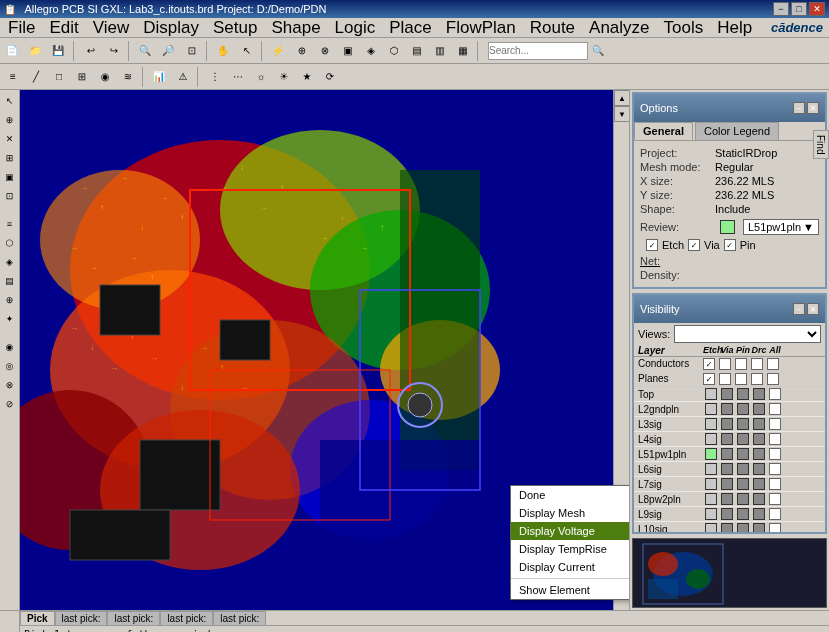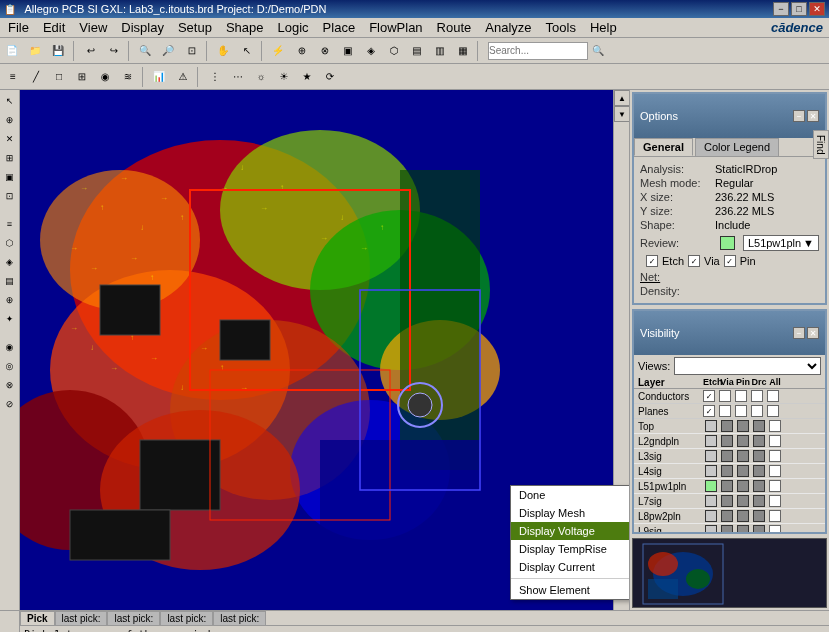--- a/index.html
+++ b/index.html
@@ -33,21 +33,21 @@
       background: #d4d0c8;
       height: 20px;
       display: flex;
       align-items: center;
       padding: 0 2px;
       border-bottom: 1px solid #999;
       gap: 2px;
     }
     .menu-item {
       padding: 2px 6px;
-      font-size: 13px;
+      font-size: 17px;
       cursor: pointer;
       height: 18px;
       display: flex; align-items: center;
     }
     .cadence-logo {
       margin-left: auto;
       font-size: 13px;
       font-weight: bold;
       color: #003366;
       font-style: italic;
@@ -139,21 +139,21 @@
     .options-panel {
       border: 2px solid #7b96b2;
       margin: 2px;
       background: #d4d0c8;
       flex: 0 0 auto;
     }
     .panel-header {
       background: linear-gradient(to bottom, #6b8cad, #4a6b8c);
       color: white;
       font-size: 11px;
-      padding: 16px 6px;
+      padding: 8px 6px;
       display: flex;
       align-items: center;
       justify-content: space-between;
     }
     .panel-header-right { display: flex; gap: 2px; }
     .panel-mini-btn {
       width: 12px; height: 12px;
       background: #d4d0c8;
       border: 1px solid #666;
       font-size: 8px;
@@ -248,27 +248,27 @@
       background: white;
       font-size: 11px;
     }
 
     .layer-header {
       display: flex;
       font-size: 10px;
       padding: 0 4px;
       border-bottom: 1px solid #999;
       font-weight: bold;
+      font-style: italic;
     }
     .lh-name { width: 65px; }
     .lh-col { width: 16px; text-align: center; font-size: 9px; }
 
     .conductors-row {
       display: flex;
-      align-items: center;
       padding: 1px 4px;
       font-size: 10px;
       border-bottom: 1px solid #ccc;
     }
     .cond-label { width: 65px; }
     .cond-cb { width: 16px; text-align: center; }
 
     .layers-list {
       overflow-y: auto;
       flex: 1;
@@ -563,21 +563,21 @@
         </div>
       </div>
 
       <div class="tabs-row">
         <div class="tab active">General</div>
         <div class="tab">Color Legend</div>
       </div>
 
       <div class="panel-content">
         <div class="panel-row">
-          <span class="panel-label">Analysis:</span>
+          <span class="panel-label">Project:</span>
           <span class="panel-value">StaticIRDrop</span>
         </div>
         <div class="panel-row">
           <span class="panel-label">Mesh mode:</span>
           <span class="panel-value">Regular</span>
         </div>
         <div class="panel-row">
           <span class="panel-label">X size:</span>
           <span class="panel-value">236.22 MLS</span>
         </div>
@@ -709,20 +709,28 @@
     <span class="layer-name">L4sig</span>
     <div class="layer-square" style="background:#c8c8c8;"></div>
     <div class="layer-square" style="background:#888;"></div>
     <div class="layer-square" style="background:#888;"></div>
     <div class="layer-square" style="background:#888;"></div>
     <div class="cb" style="margin-left:2px;"></div>
   </div>
           <div class="layer-row">
     <span class="layer-name">L51pw1pln</span>
     <div class="layer-square" style="background:#90ee90;"></div>
+    <div class="layer-square" style="background:#888;"></div>
+    <div class="layer-square" style="background:#888;"></div>
+    <div class="layer-square" style="background:#888;"></div>
+    <div class="cb" style="margin-left:2px;"></div>
+  </div>
+          <div class="layer-row">
+    <span class="layer-name">L6sig</span>
+    <div class="layer-square" style="background:#c8c8c8;"></div>
     <div class="layer-square" style="background:#888;"></div>
     <div class="layer-square" style="background:#888;"></div>
     <div class="layer-square" style="background:#888;"></div>
     <div class="cb" style="margin-left:2px;"></div>
   </div>
           <div class="layer-row">
     <span class="layer-name">L7sig</span>
     <div class="layer-square" style="background:#c8c8c8;"></div>
     <div class="layer-square" style="background:#888;"></div>
     <div class="layer-square" style="background:#888;"></div>

